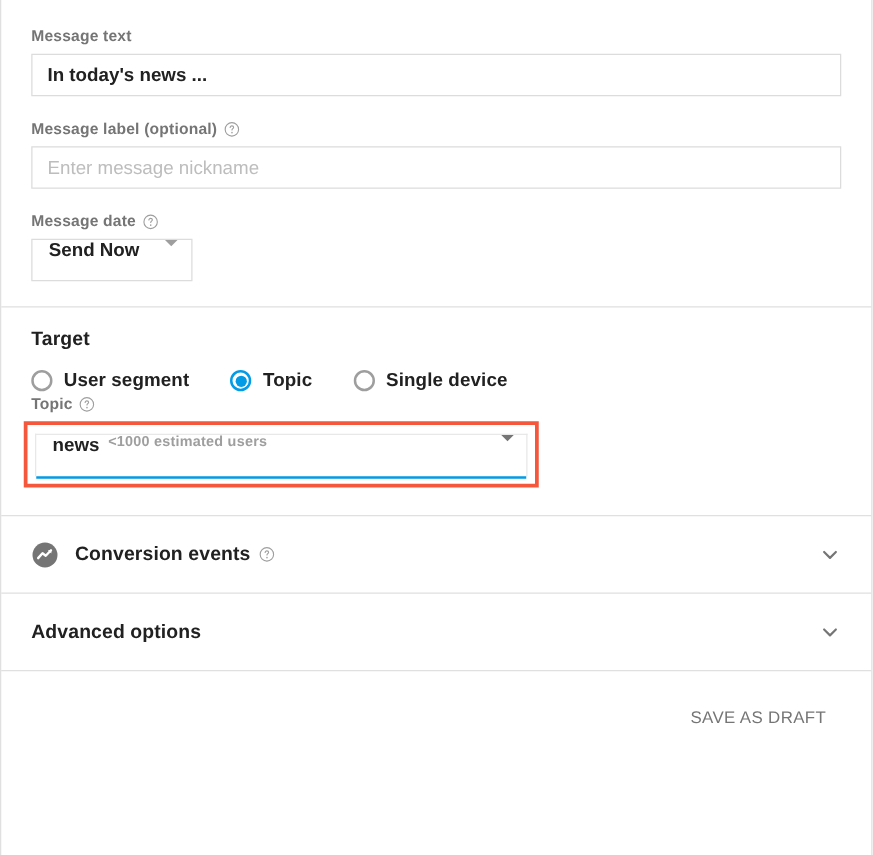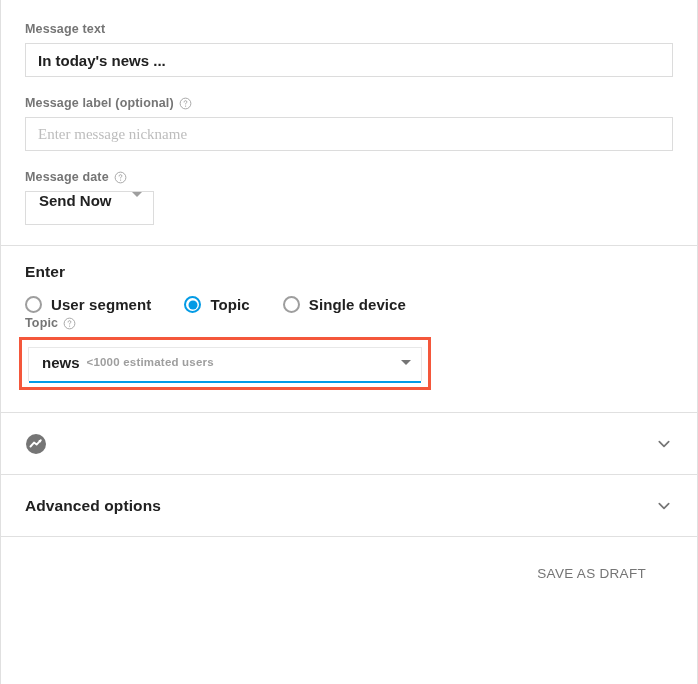--- a/index.html
+++ b/index.html
@@ -49,21 +49,21 @@
     height: 34px;
     border: 1px solid #dcdcdc;
     background: #fff;
     display: flex;
     align-items: center;
     padding: 0 12px;
     font-size: 15px;
     font-weight: bold;
     color: #212121;
   }
-  .text-input.placeholder { color: #bdbdbd; font-weight: normal; font-size: 15px; font-family: Liberation Serif, serif; }
+  .text-input.placeholder { color: #bdbdbd; font-weight: normal; font-size: 15px; }
 
   
   .section {
     padding: 0 24px;
   }
   .sec-message { padding-top: 22px; padding-bottom: 20px; }
   .blk { margin-bottom: 19px; }
   .blk:last-child { margin-bottom: 0; }
 
   
@@ -149,21 +149,20 @@
     width: 412px;
     margin-left: -6px;
   }
   .topic-select {
     position: relative;
     background: #fff;
     border: 1px solid #e8e8e8;
     border-bottom: none;
     height: 34px;
     display: flex;
-    align-items: center;
     padding: 0 10px 5px 13px;
     gap: 7px;
   }
   .topic-select::after {
     content: "";
     position: absolute;
     left: 0; right: 0; bottom: -2px;
     height: 2px;
     background: #039be5;
   }
@@ -216,21 +215,21 @@
   .conv-icon svg { display: block; }
   .chevron { width: 18px; height: 18px; }
   .chevron svg { display: block; }
 
   
   .footer {
     height: 72px;
     display: flex;
     justify-content: flex-end;
     gap: 22px;
-    padding: 0 39px;
+    padding: 0 24px;
   }
   .btn-flat {
     font-size: 13.5px;
     font-weight: normal;
     color: #757575;
     letter-spacing: .3px;
     background: none;
     border: none;
     padding: 10px 12px;
     font-family: "Liberation Sans", sans-serif;
@@ -295,21 +294,21 @@
         <span class="caret"></span>
       </div>
     </div>
 
   </div>
 
   <div class="divider"></div>
 
   <div class="section sec-target">
 
-    <div class="sec-title">Enter</div>
+    <div class="sec-title">Target</div>
 
     <div class="radio-row">
       <div class="radio-item">
         <span class="radio-dot"></span>
         <span class="radio-label">User segment</span>
       </div>
       <div class="radio-item checked">
         <span class="radio-dot"></span>
         <span class="radio-label">Topic</span>
       </div>
@@ -344,20 +343,30 @@
 
   <div class="collapse-row">
     <div class="collapse-left">
       <span class="conv-icon">
         <svg viewBox="0 0 22 22" width="22" height="22">
           <circle cx="11" cy="11" r="10" fill="#757575"></circle>
           <path d="M5.5 13.5 L9 9.6 L11.6 11.6 L15.8 7.2" fill="none" stroke="#ffffff" stroke-width="1.9" stroke-linecap="round" stroke-linejoin="round"></path>
           <path d="M13.3 7.1 L16.2 6.9 L16.0 9.8 Z" fill="#ffffff"></path>
         </svg>
       </span>
+      <span class="collapse-title">
+        <span>Conversion events</span>
+        <span class="help-icon">
+          <svg viewBox="0 0 16 16" width="13" height="13">
+            <circle cx="8" cy="8" r="6.6" fill="none" stroke="#9e9e9e" stroke-width="1.1"></circle>
+            <path d="M6.3 6.2c0-1 .8-1.7 1.7-1.7s1.7.6 1.7 1.5c0 1.3-1.6 1.3-1.6 2.6" fill="none" stroke="#9e9e9e" stroke-width="1.1" stroke-linecap="round"></path>
+            <circle cx="8.1" cy="11.2" r=".75" fill="#9e9e9e"></circle>
+          </svg>
+        </span>
+      </span>
     </div>
     <span class="chevron">
       <svg viewBox="0 0 18 18" width="18" height="18">
         <path d="M4.3 6.6 L9 11.3 L13.7 6.6" fill="none" stroke="#757575" stroke-width="1.7" stroke-linecap="round" stroke-linejoin="round"></path>
       </svg>
     </span>
   </div>
 
   <div class="divider"></div>
 

